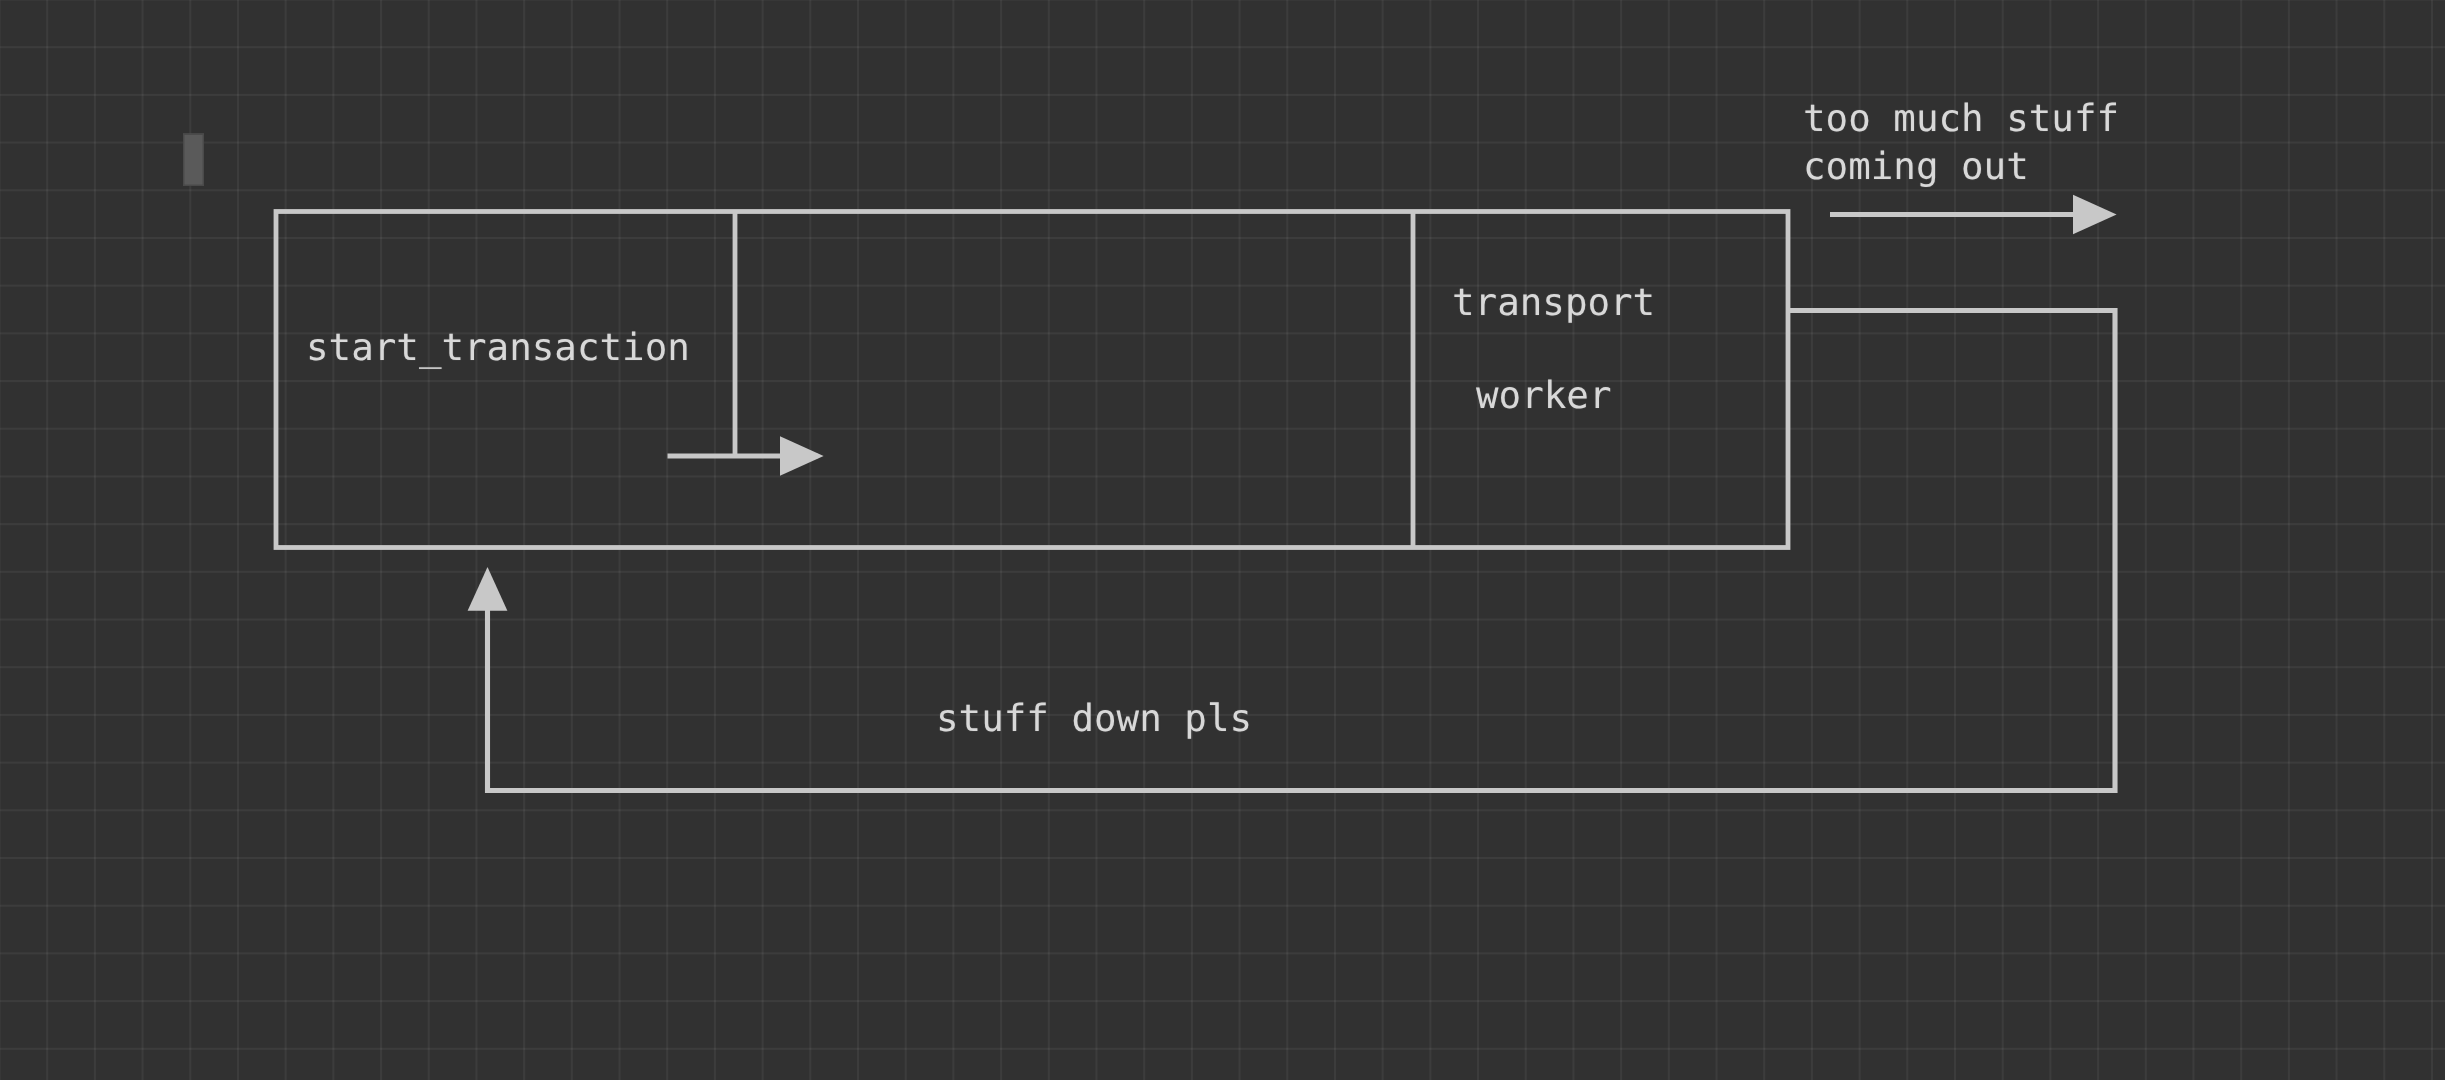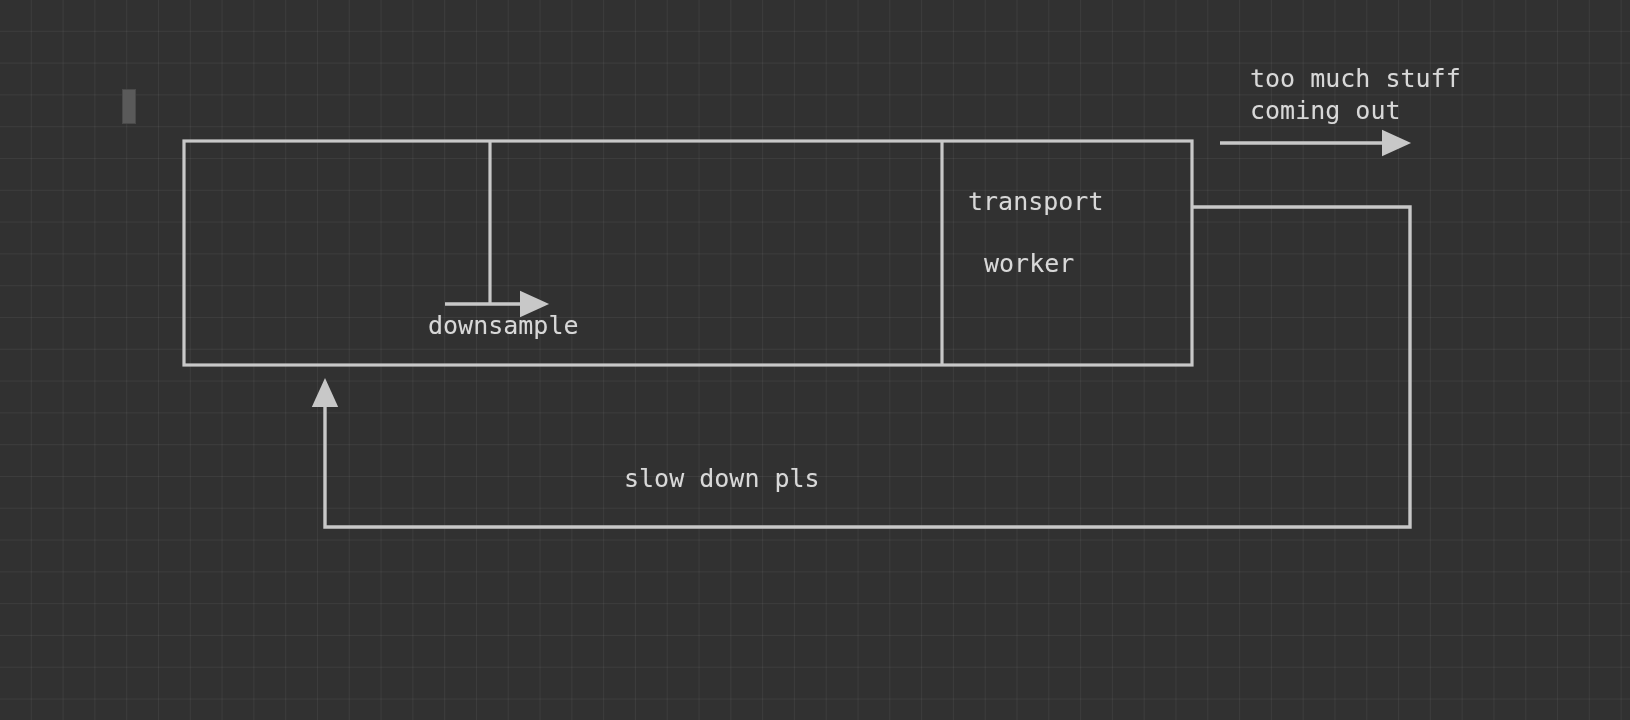--- a/index.html
+++ b/index.html
@@ -29,21 +29,21 @@
   .lbl {
     position: absolute;
     color: #d8d8d8;
     font-family: "DejaVu Sans Mono", "Liberation Mono", monospace;
     font-size: 25px;
     line-height: 32px;
     white-space: pre;
     letter-spacing: 0px;
     text-shadow: 0 0 1px rgba(220,220,220,0.25);
   }
-  .lbl-multi { white-space: pre-line; margin-left: 48px; }
+  .lbl-multi { white-space: pre-line; }
   #cursor-marker {
     position: absolute;
     background: #5a5a5a;
     border: 1px solid #4a4a4a;
   }
 </style>
 </head>
 <body>
 
 <div id="canvas">
@@ -66,26 +66,26 @@
 
     <line x1="445" y1="304" x2="545" y2="304" stroke="#c8c8c8" stroke-width="3.4" marker-end="url(#ah-right)"></line>
 
     <line x1="1220" y1="143" x2="1407" y2="143" stroke="#c8c8c8" stroke-width="3.4" marker-end="url(#ah-right)"></line>
 
     <polyline points="1192,207 1410,207 1410,527 325,527 325,382" fill="none" stroke="#c8c8c8" stroke-width="3.4" stroke-linejoin="miter" marker-end="url(#ah-up)"></polyline>
   </svg>
 
   <div id="cursor-marker" style="left:122px; top:89px; width:12px; height:33px;"></div>
 
+  <div class="lbl" style="left:204px; top:216px;">start_transaction</div>
 
   <div class="lbl" style="left:968px; top:186px;">transport</div>
 
   <div class="lbl" style="left:968px; top:248px;margin-left:16px;">worker</div>
 
 
-  <div class="lbl" style="left:428px; top:310px;">downsample</div>
 
   <div class="lbl lbl-multi" style="left:1202px; top:63px;">too much stuff
 coming out</div>
 
-  <div class="lbl" style="left:624px; top:463px;">slow down pls</div>
+  <div class="lbl" style="left:624px; top:463px;">stuff down pls</div>
 
 </div>
 
 </body></html>

